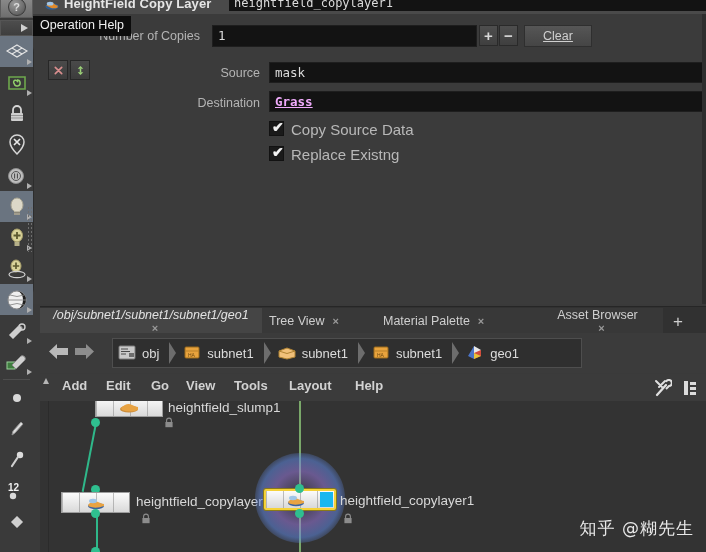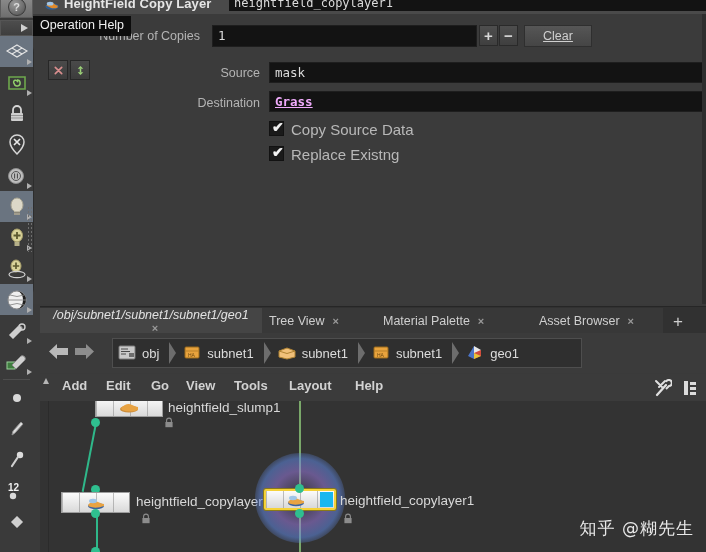--- a/index.html
+++ b/index.html
@@ -532,21 +532,21 @@
     <div class="tab inactive" style="left:222px; width:114px;">
       <span class="tlabel">Tree View</span>
       <span class="tclose">×</span>
     </div>
 
     <div class="tab inactive" style="left:336px; width:156px;">
       <span class="tlabel">Material Palette</span>
       <span class="tclose">×</span>
     </div>
 
-    <div class="tab inactive" style="left:492px; width:131px;">
+    <div class="tab inactive" style="left:492px; width:131px;flex-direction:column;">
       <span class="tlabel">Asset Browser</span>
       <span class="tclose">×</span>
     </div>
 
     <div class="tab-plus" style="left:626px;">+</div>
   </div>
 
   <div class="crumbbar">
     <div class="navarrow" style="left:8px;">
       <svg width="22" height="20" viewBox="0 0 22 20">

